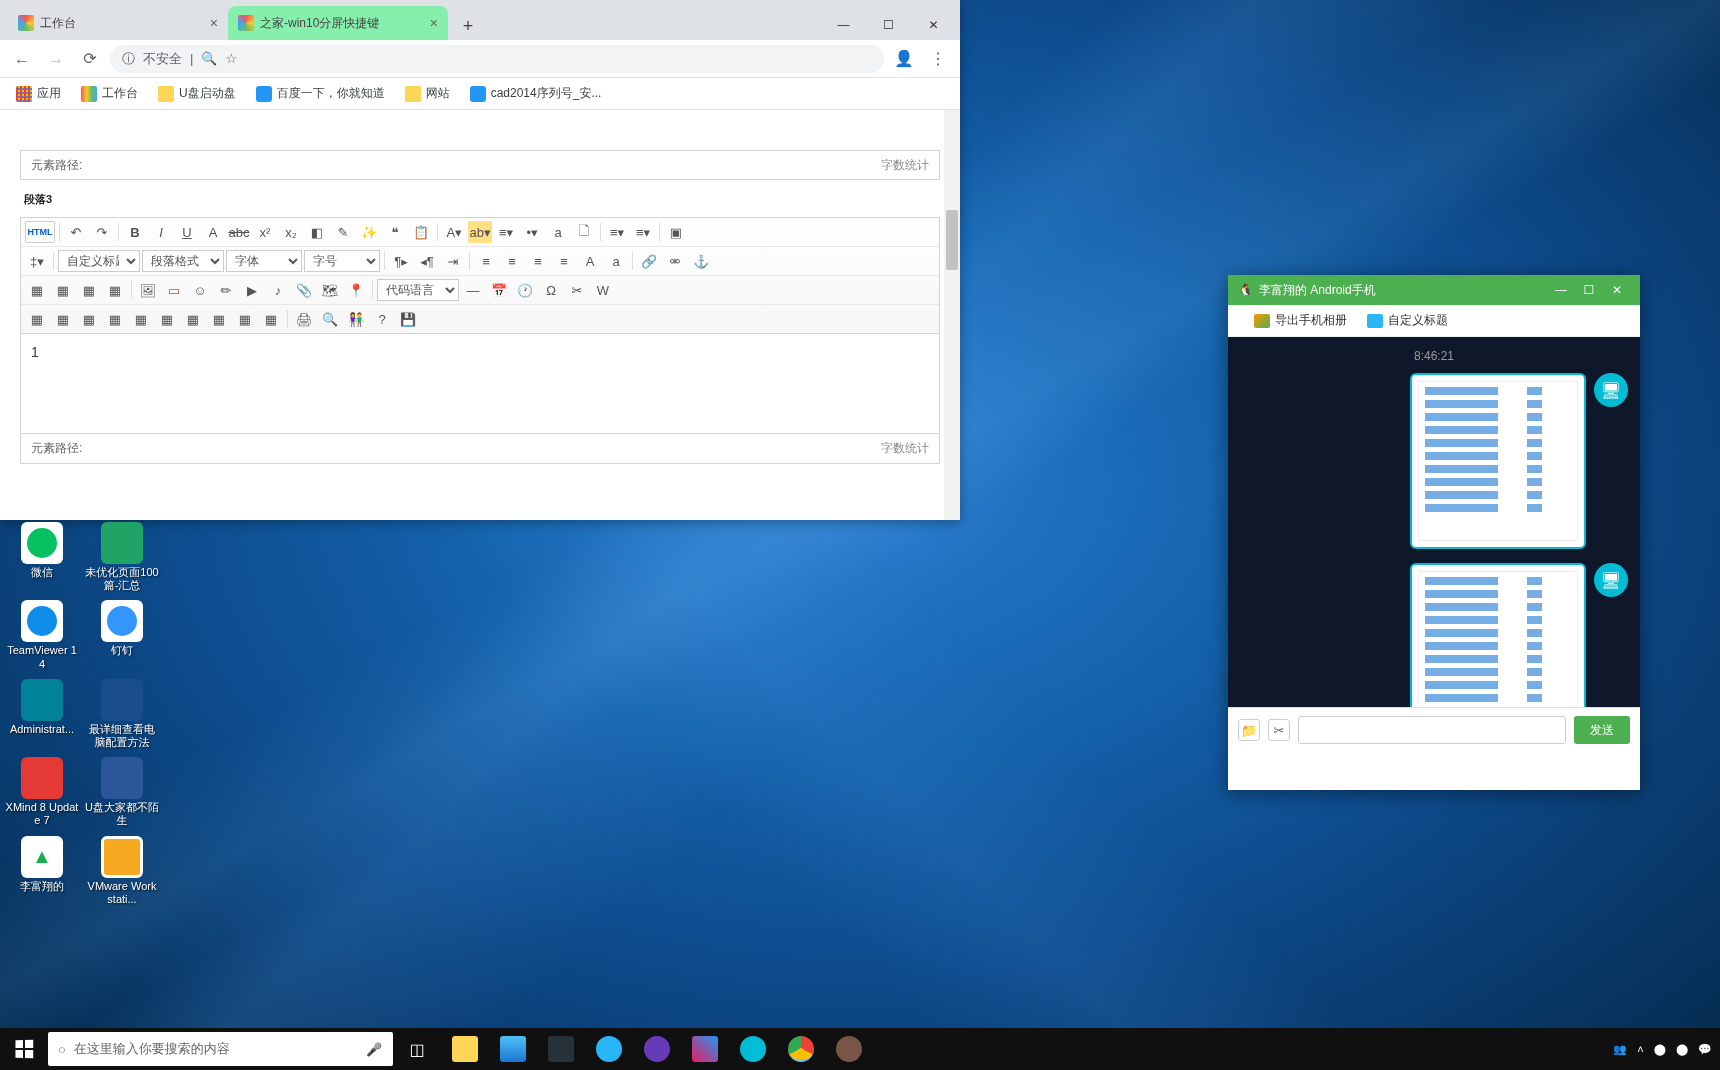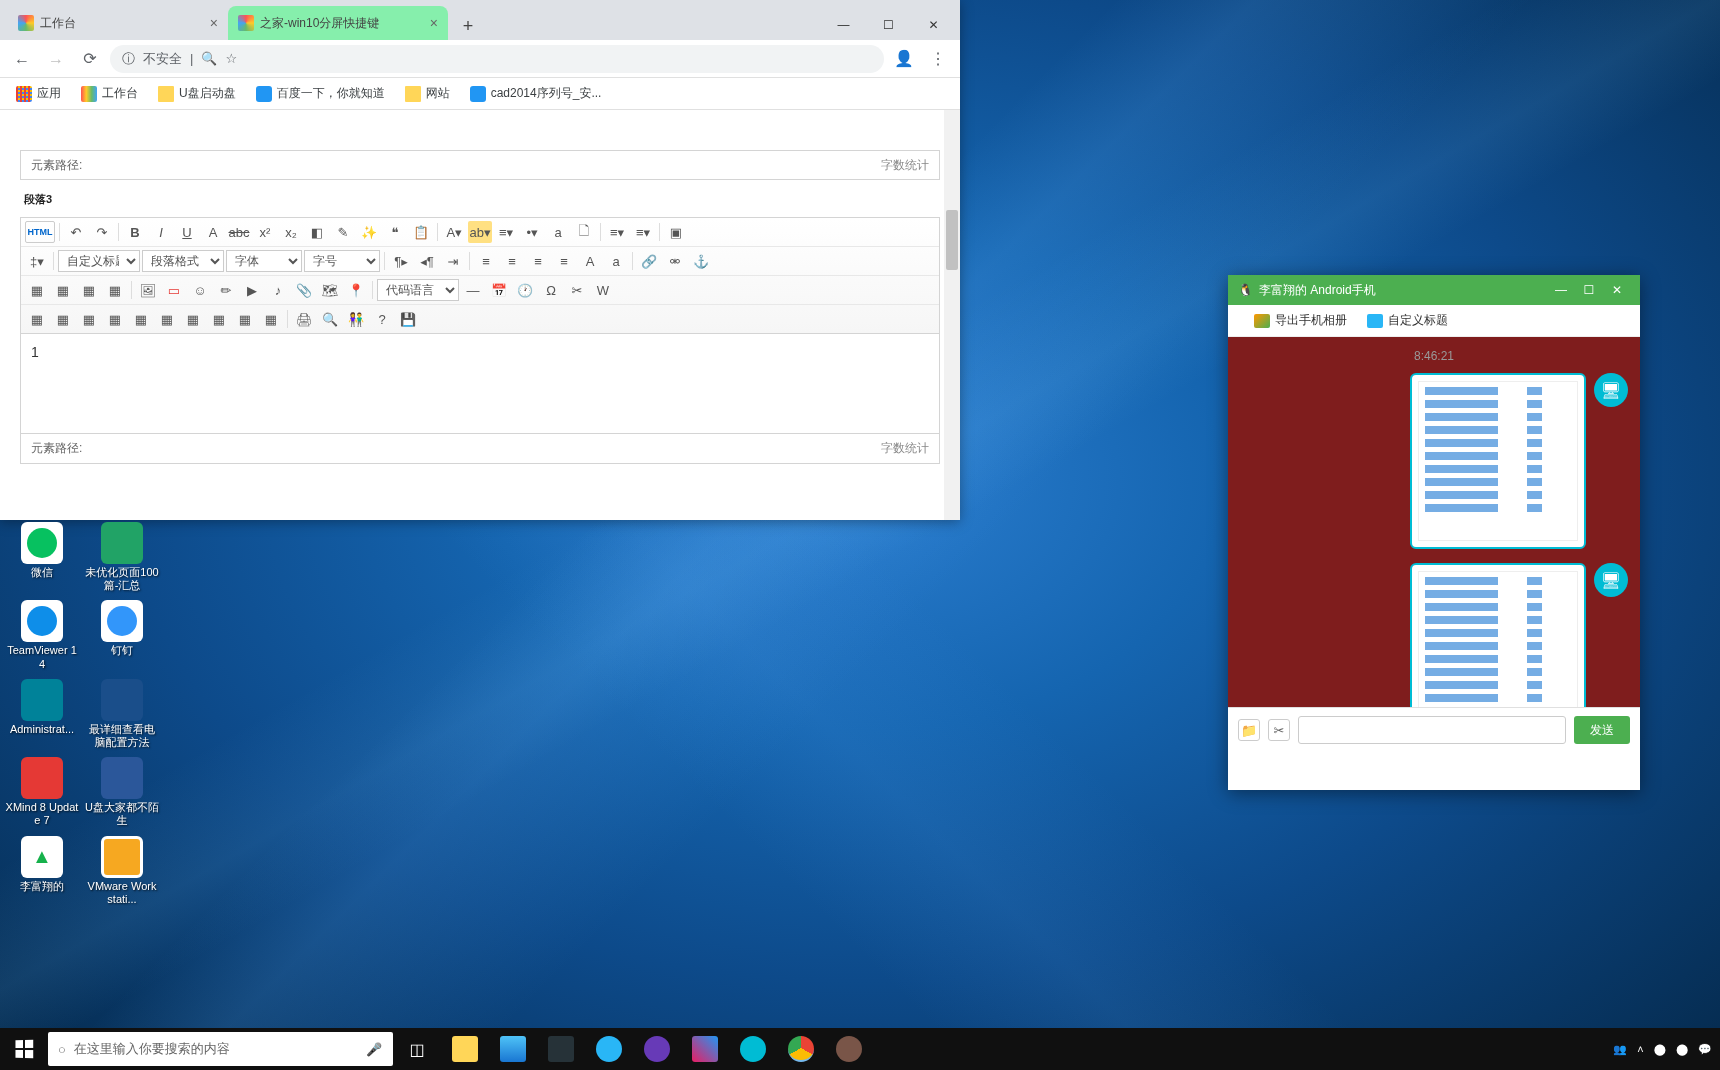--- a/index.html
+++ b/index.html
@@ -61,21 +61,21 @@
 
 .qq { position: absolute; right: 80px; top: 275px; width: 412px; height: 515px; background: #fff; box-shadow: 0 3px 18px rgba(0,0,0,.45); }
 .qq-title { height: 30px; background: #4caf50; color: #fff; display: flex; align-items: center; padding: 0 10px; font-size: 12px; gap: 6px; }
 .qq-title .ctrls { margin-left: auto; display: flex; gap: 2px; }
 .qq-title .ctrls span { width: 26px; height: 24px; display: flex; align-items: center; justify-content: center; cursor: pointer; font-size: 12px; }
 .qq-tools { height: 32px; display: flex; align-items: center; padding: 0 26px; gap: 20px; font-size: 12px; color: #333; border-bottom: 1px solid #eee; }
 .qq-tool { display: flex; align-items: center; gap: 5px; cursor: pointer; }
 .qq-tool .ic { width: 16px; height: 14px; border-radius: 2px; }
 .ic.photo { background: linear-gradient(135deg,#ff9800,#4caf50); }
 .ic.folder2 { background: #29b6f6; }
-.qq-chat { height: 370px; overflow: auto; padding: 12px; background: #7f1d1d; }
+.qq-chat { height: 370px; overflow: auto; padding: 12px; background: #0f172a; }
 .qq-time { text-align: center; color: #999; font-size: 12px; margin-bottom: 10px; }
 .msg { display: flex; gap: 8px; margin-bottom: 14px; justify-content: flex-end; }
 .msg .avatar { width: 34px; height: 34px; border-radius: 50%; background: #e0e0e0; flex-shrink: 0; display:flex; align-items:center; justify-content:center; }
 .msg .avatar.pc { background:#00bcd4; color:#fff;}
 .msg .bubble { border: 2px solid #00bcd4; border-radius: 6px; background: #fff; padding: 6px; max-width: 200px; }
 .msg .bubble .fakeimg { width: 160px; height: 160px; background: #fff; border: 1px solid #eee; }
 .fakeimg-row { height: 8px; margin: 5px 6px; background: linear-gradient(90deg,#1976d2 0 50%,transparent 50% 70%, #1976d2 70% 80%, transparent 80%); opacity:.6; }
 .qq-input { border-top: 1px solid #e0e0e0; padding: 8px 10px; display: flex; align-items: center; gap: 8px; }
 .qq-input .ibtn { width: 22px; height: 22px; border: 1px solid #ccc; border-radius: 3px; display: flex; align-items: center; justify-content: center; color: #666; cursor: pointer; font-size: 13px; }
 .qq-input input { flex: 1; height: 28px; border: 1px solid #ccc; border-radius: 3px; padding: 0 8px; font-size: 12px; }

